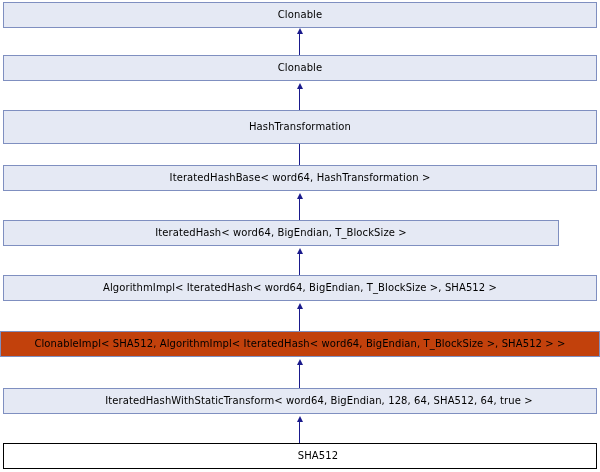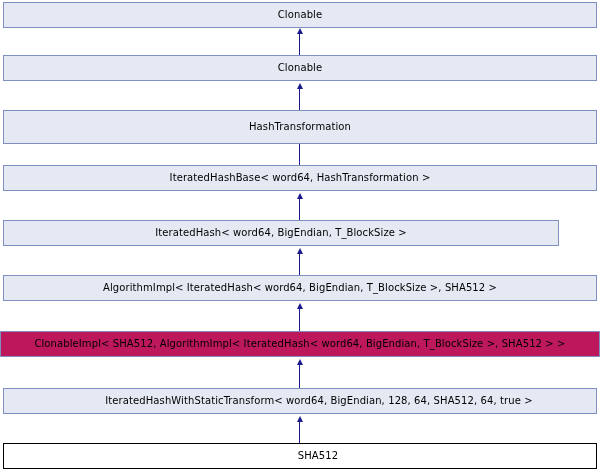--- a/index.html
+++ b/index.html
@@ -88,21 +88,21 @@
     </div>
     <div class="node" style="left: 3px; top: 165px; width: 594px; height: 26px; background: rgb(229, 233, 244); border-color: rgb(127, 143, 192); color: rgb(0, 0, 0);">
       <span class="node-label">IteratedHashBase&lt; word64, HashTransformation &gt;</span>
     </div>
     <div class="node" style="left: 3px; top: 220px; width: 556px; height: 26px; background: rgb(229, 233, 244); border-color: rgb(127, 143, 192); color: rgb(0, 0, 0);">
       <span class="node-label">IteratedHash&lt; word64, BigEndian, T_BlockSize &gt;</span>
     </div>
     <div class="node" style="left: 3px; top: 275px; width: 594px; height: 26px; background: rgb(229, 233, 244); border-color: rgb(127, 143, 192); color: rgb(0, 0, 0);">
       <span class="node-label">AlgorithmImpl&lt; IteratedHash&lt; word64, BigEndian, T_BlockSize &gt;, SHA512 &gt;</span>
     </div>
-    <div class="node" style="left: 0px; top: 331px; width: 600px; height: 26px; background: #be185d; border-color: rgb(127, 143, 192); color: rgb(0, 0, 0);">
+    <div class="node" style="left: 0px; top: 331px; width: 600px; height: 26px; background: #c2410c; border-color: rgb(127, 143, 192); color: rgb(0, 0, 0);">
       <span class="node-label">ClonableImpl&lt; SHA512, AlgorithmImpl&lt; IteratedHash&lt; word64, BigEndian, T_BlockSize &gt;, SHA512 &gt; &gt;</span>
     </div>
     <div class="node" style="left: 3px; top: 388px; width: 594px; height: 26px; background: rgb(229, 233, 244); border-color: rgb(127, 143, 192); color: rgb(0, 0, 0); padding-left: 38px;">
       <span class="node-label">IteratedHashWithStaticTransform&lt; word64, BigEndian, 128, 64, SHA512, 64, true &gt;</span>
     </div>
     <div class="node current" style="left: 3px; top: 443px; width: 594px; height: 26px; background: rgb(255, 255, 255); border-color: rgb(0, 0, 0); color: rgb(0, 0, 0);">
       <span class="node-label">SHA512</span>
     </div>
   </div>
 

